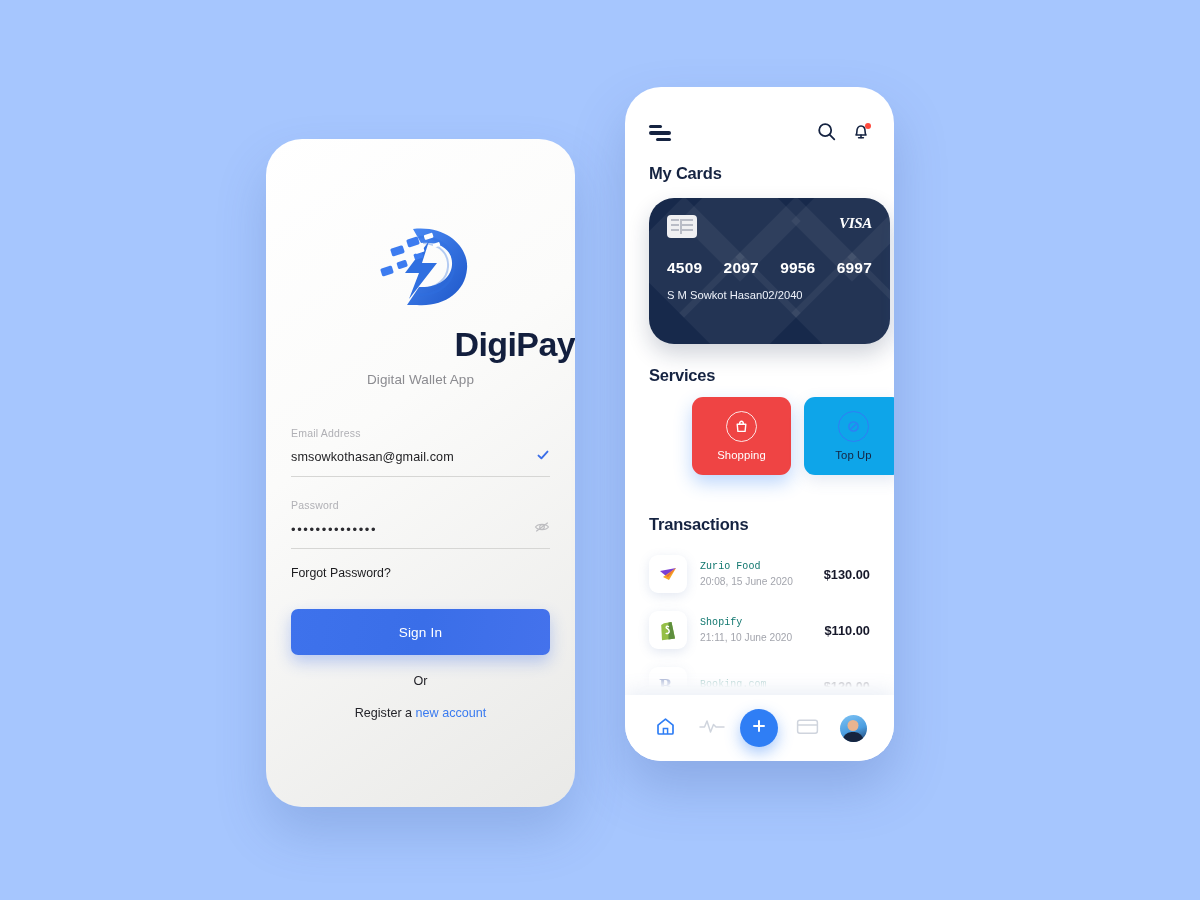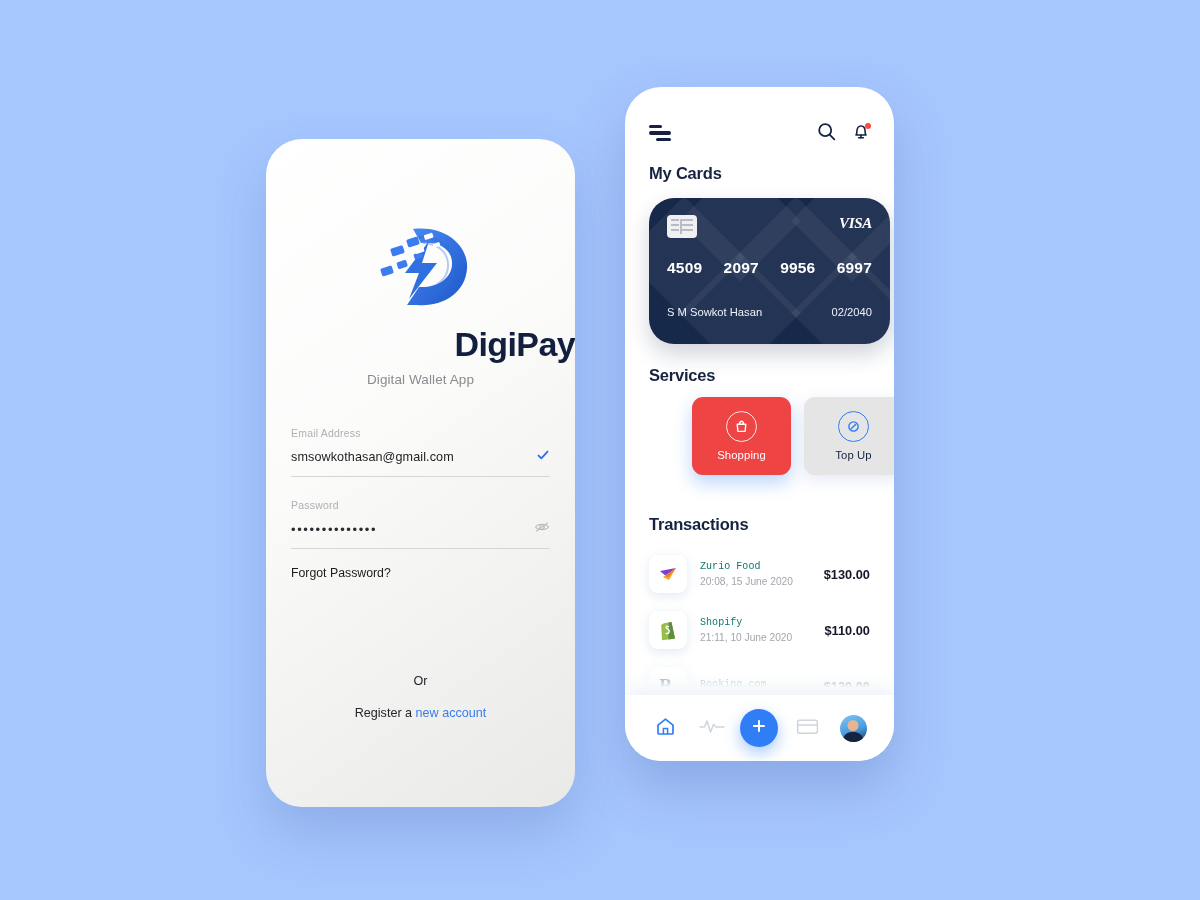--- a/index.html
+++ b/index.html
@@ -149,41 +149,41 @@
     color: #fff; font-size: 15px; font-weight: bold;
     font-style: italic; letter-spacing: -0.3px;
     font-family: "Liberation Serif", serif;
   }
   .card-number {
     position: relative; margin-top: 21px;
     display: flex; justify-content: space-between;
     color: #fff; font-size: 15.5px; font-weight: bold; letter-spacing: 0.2px;
   }
   .card-bottom {
-    position: relative; margin-top: 29px;
-    display: flex; justify-content: space-between; align-items: center;
+    position: relative; margin-top: 12px;
+    display: flex; align-items: center;
     color: #eef2fa; font-size: 11.2px;
   }
 
   .services-rail {
     position: absolute; left: 24px; top: 310px;
     display: flex; gap: 13px;
   }
   .service-card {
     width: 99px; height: 78px; border-radius: 11px; flex-shrink: 0;
     display: flex; flex-direction: column; align-items: center; justify-content: center;
     gap: 7px; cursor: pointer;
   }
   .service-card.active {
     background: #ef4444;
     box-shadow: 0 8px 18px rgba(47,126,245,0.32);
     margin-left: 43px;
   }
   .service-card.idle {
-    background: #e5e5e5;
+    background: #0ea5e9;
     box-shadow: 0 5px 16px rgba(90,120,180,0.16);
   }
   .service-icon-ring {
     width: 31px; height: 31px; border-radius: 50%;
     display: flex; align-items: center; justify-content: center;
     position: relative;
   }
   .service-card.active .service-icon-ring { border: 1.6px solid rgba(255,255,255,0.85); }
   .service-card.idle .service-icon-ring { border: 1.6px solid #2f7ef5; }
   .service-label { font-size: 11.3px; letter-spacing: 0.1px; }
@@ -302,20 +302,21 @@
             <circle cx="8" cy="7" r="2.3" fill="none" stroke="#bdbdc0" stroke-width="1.2"></circle>
             <path d="M2.6 11 L13.4 3" stroke="#bdbdc0" stroke-width="1.2" stroke-linecap="round"></path>
           </svg>
         </span>
       </div>
       <div class="field-rule"></div>
     </div>
 
     <div class="forgot">Forgot Password?</div>
 
+    <button class="signin-btn">Sign In</button>
 
     <div class="or-text">Or</div>
 
     <div class="register-line"><span>Register a </span><span class="register-link">new account</span></div>
   </div>
 </div>
 
 <div class="phone" id="phone-home">
   <div class="home-inner">
 

